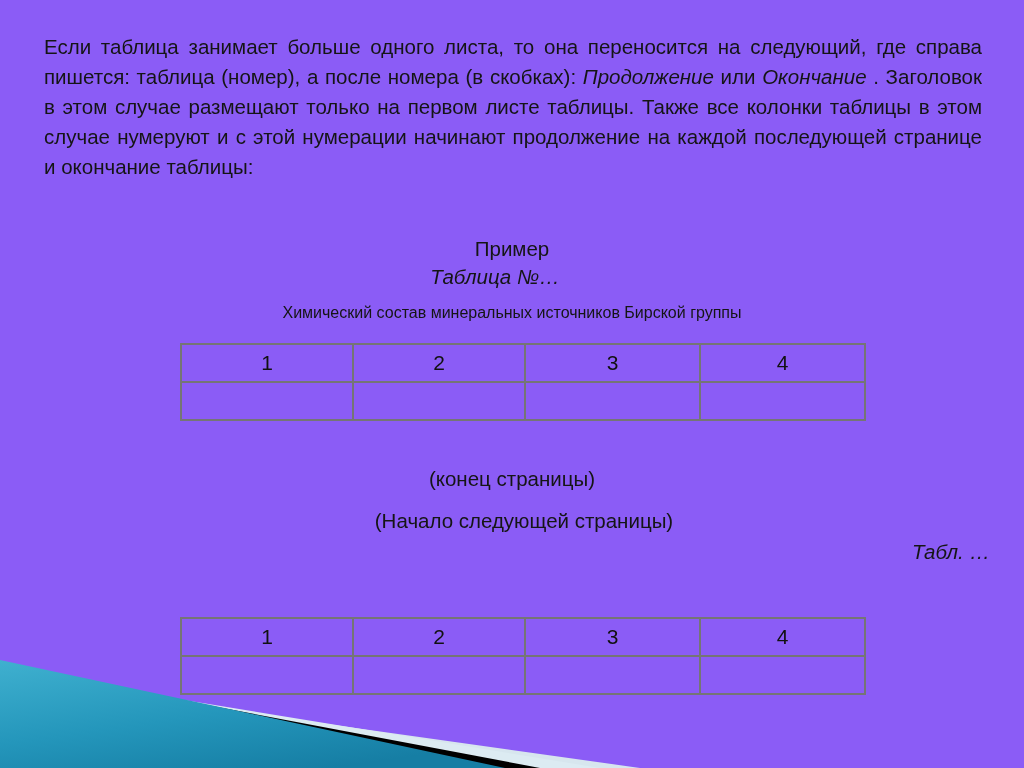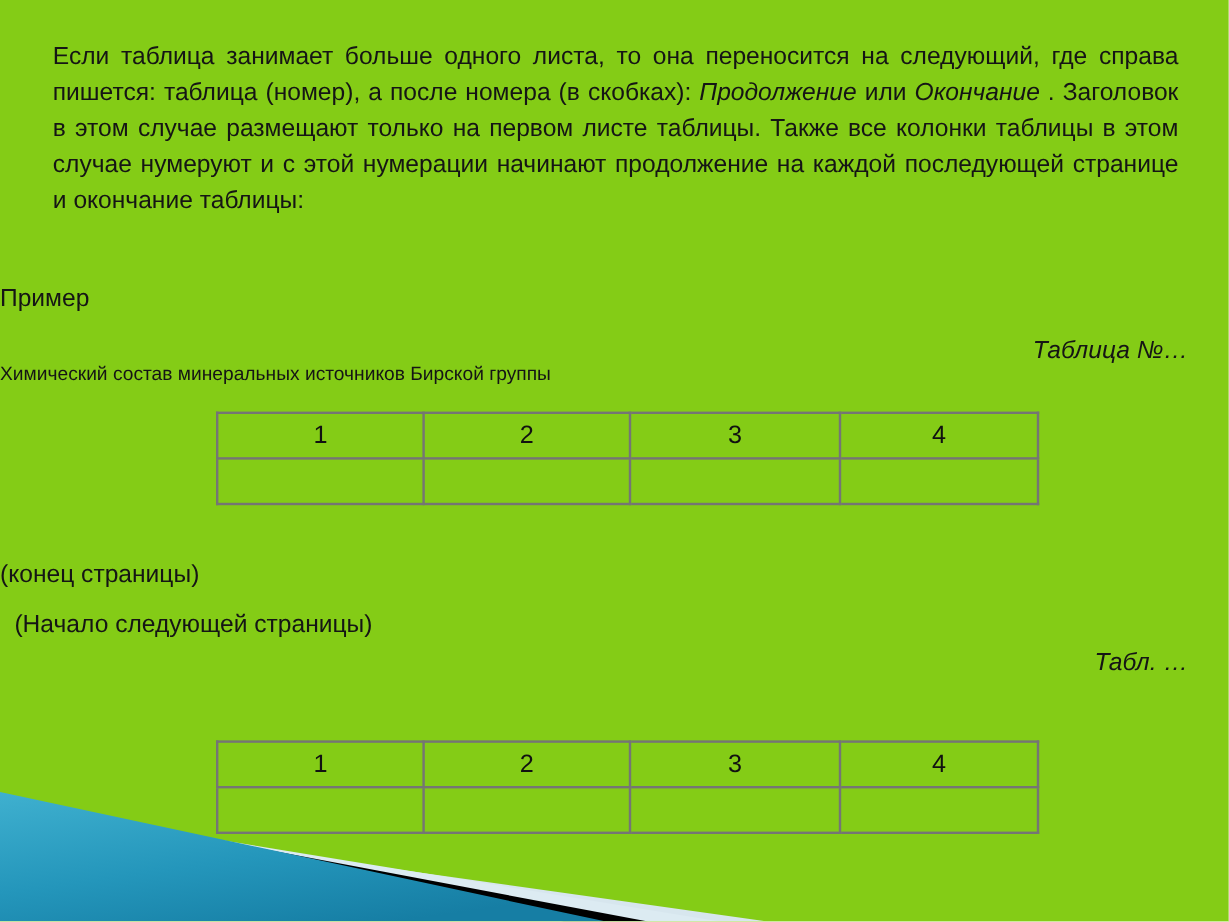--- a/index.html
+++ b/index.html
@@ -9,21 +9,21 @@
     background: #ffffff;
   }
   body {
     font-family: "Liberation Sans", sans-serif;
     color: #000000;
   }
   #slide {
     position: relative;
     width: 1024px;
     height: 768px;
-    background: #84cc16;
+    background: #8b5cf6;
     overflow: hidden;
   }
 
   
   #corner-graphic {
     position: absolute;
     left: 0;
     bottom: 0;
     width: 640px;
     height: 160px;
@@ -50,32 +50,33 @@
   .line {
     position: absolute;
     font-size: 20.5px;
     line-height: 26px;
     color: #151515;
     white-space: nowrap;
   }
   .centered {
     left: 0;
     width: 1024px;
+    text-align: center;
     white-space: normal;
   }
   .right-aligned {
     left: 0;
     width: 990px;
     text-align: right;
     font-style: italic;
     white-space: normal;
   }
 
   #example-label      { top: 236px; }
-  #table-number-right { top: 279px; }
+  #table-number-right { top: 264px; text-align: center; }
   #table-caption      { top: 300px; font-size: 16px; }
   #page-end-note      { top: 466px; }
   #page-start-note    { top: 508px; padding-left: 12px; }
   #cont-table-number  { top: 539px; }
   #cont-table-label   { top: 567px; }
 
   
   .data-table {
     position: absolute;
     left: 180px;

